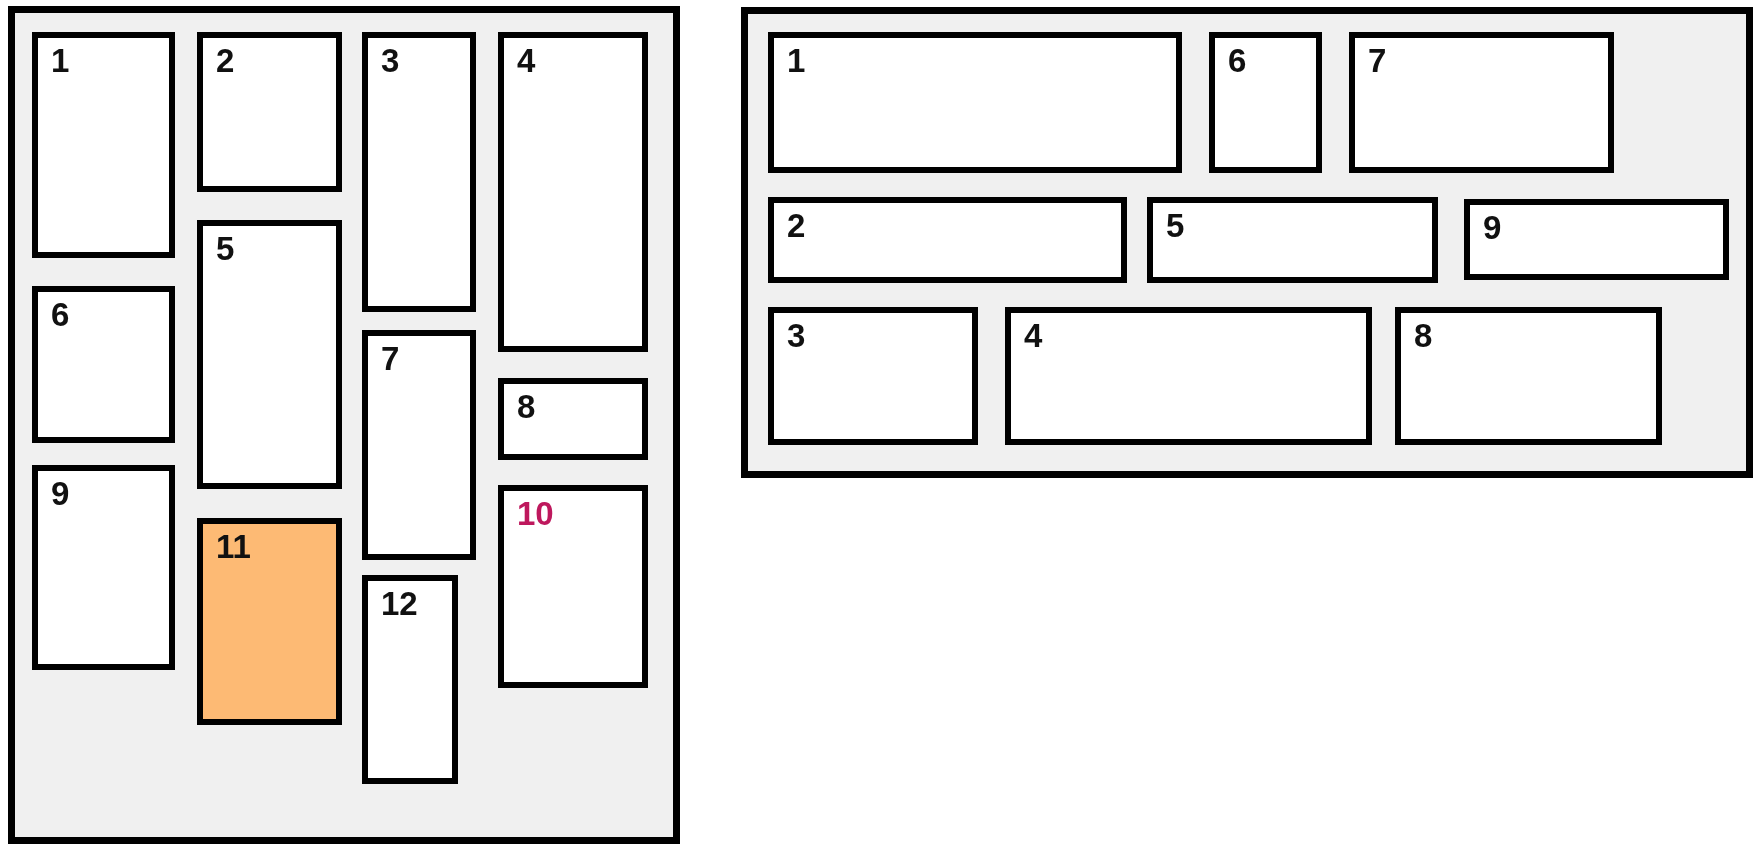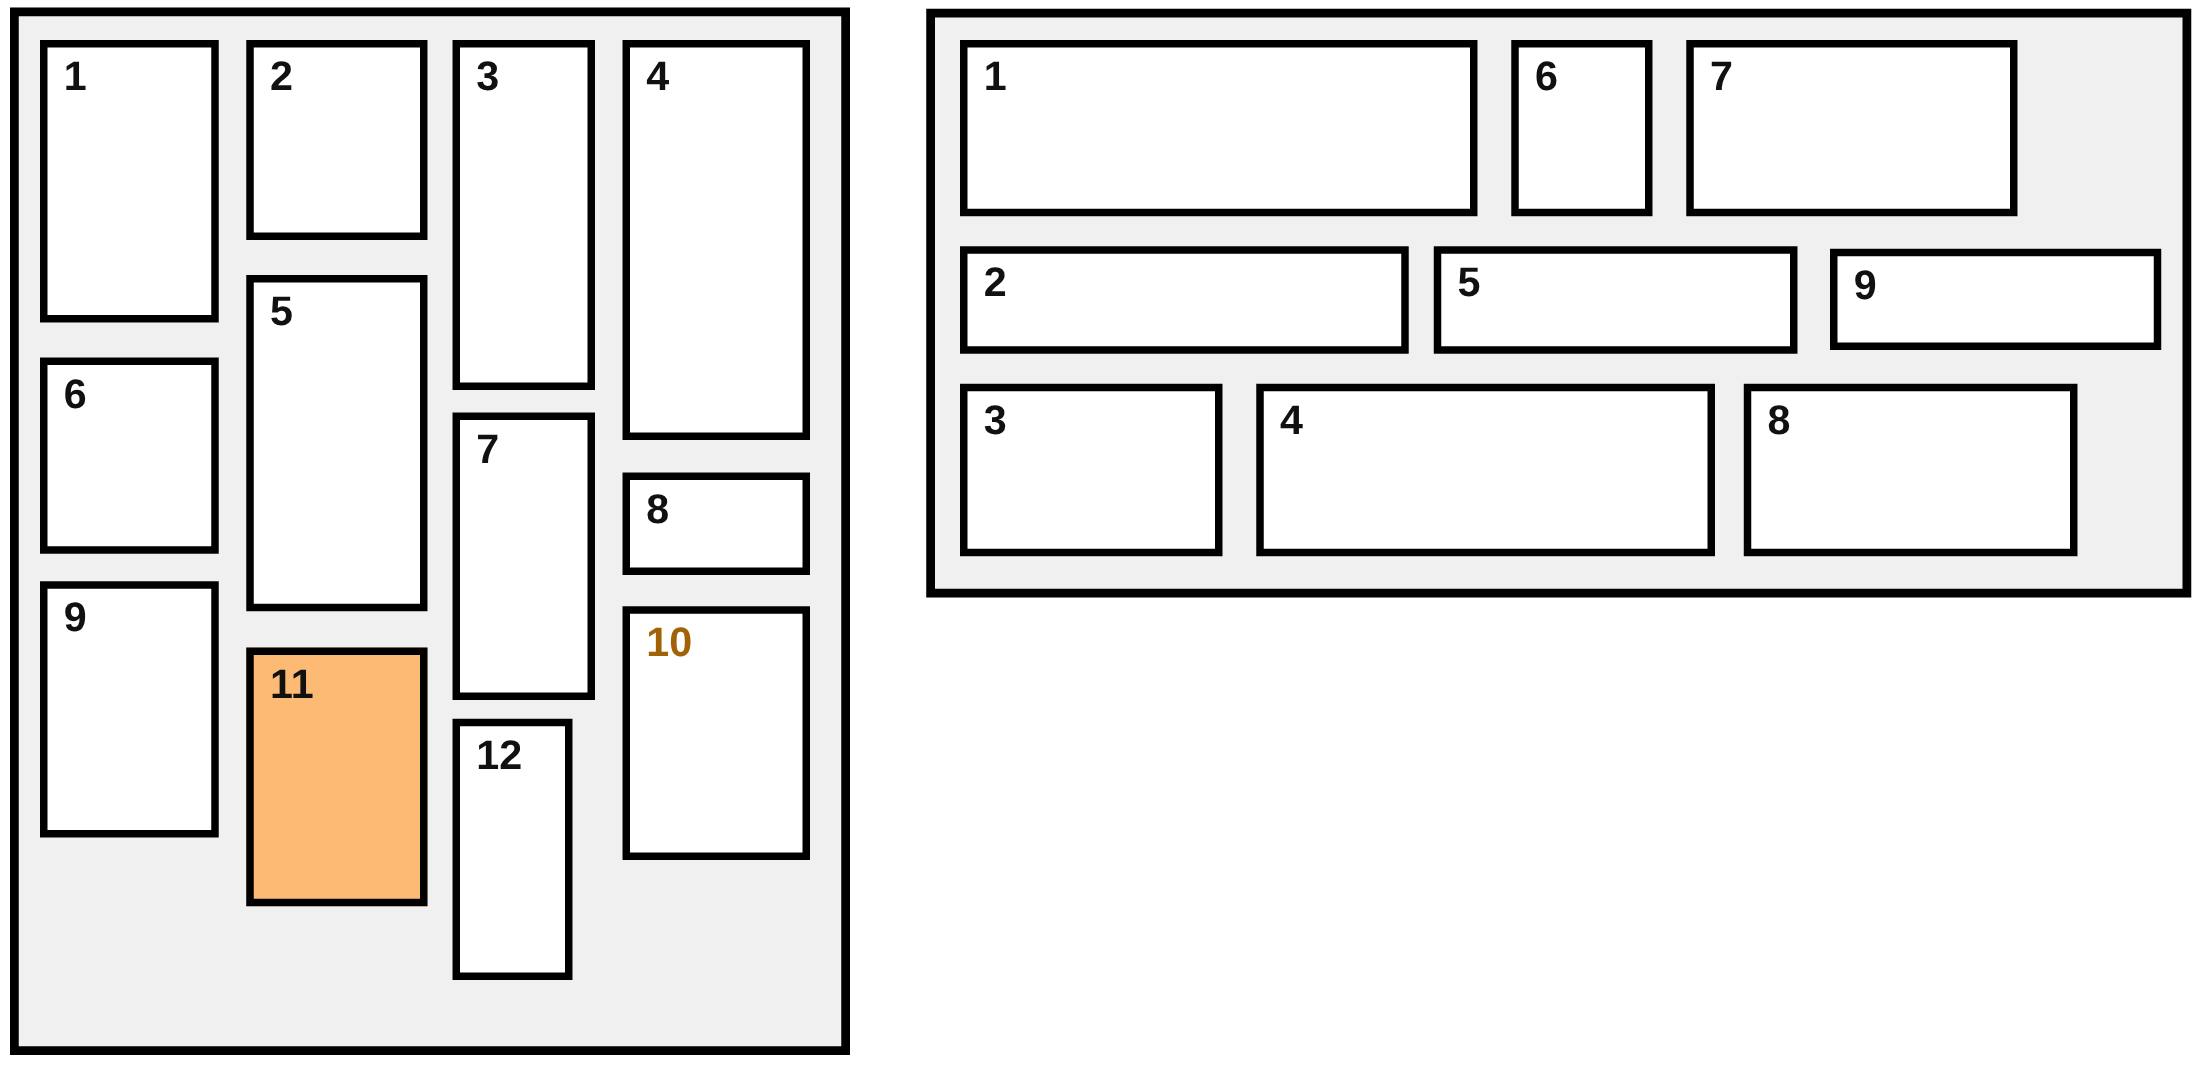--- a/index.html
+++ b/index.html
@@ -62,21 +62,21 @@
       <div class="masonry-item" style="left: 347px; top: 317px; width: 114px; height: 230px; background: rgb(255, 255, 255); border-width: 6px; border-color: rgb(0, 0, 0);">
         <span class="item-label" style="color: rgb(17, 17, 17);">7</span>
       </div>
       <div class="masonry-item" style="left: 483px; top: 365px; width: 150px; height: 82px; background: rgb(255, 255, 255); border-width: 6px; border-color: rgb(0, 0, 0);">
         <span class="item-label" style="color: rgb(17, 17, 17);">8</span>
       </div>
       <div class="masonry-item" style="left: 17px; top: 452px; width: 143px; height: 205px; background: rgb(255, 255, 255); border-width: 6px; border-color: rgb(0, 0, 0);">
         <span class="item-label" style="color: rgb(17, 17, 17);">9</span>
       </div>
       <div class="masonry-item" style="left: 483px; top: 472px; width: 150px; height: 203px; background: rgb(255, 255, 255); border-width: 6px; border-color: rgb(0, 0, 0);">
-        <span class="item-label" style="color: #a16207;">10</span>
+        <span class="item-label" style="color: #be185d;">10</span>
       </div>
       <div class="masonry-item" style="left: 182px; top: 505px; width: 145px; height: 207px; background: #fdba74; border-width: 6px; border-color: rgb(0, 0, 0);">
         <span class="item-label" style="color: rgb(17, 17, 17);">11</span>
       </div>
       <div class="masonry-item" style="left: 347px; top: 562px; width: 96px; height: 209px; background: rgb(255, 255, 255); border-width: 6px; border-color: rgb(0, 0, 0);">
         <span class="item-label" style="color: rgb(17, 17, 17);">12</span>
       </div>
     </div>
   <div class="panel" style="left: 741px; top: 7px; width: 1012px; height: 471px; background: rgb(240, 240, 240); border-width: 7px; border-color: rgb(0, 0, 0);">
       <div class="masonry-item" style="left: 20px; top: 18px; width: 414px; height: 141px; background: rgb(255, 255, 255); border-width: 6px; border-color: rgb(0, 0, 0);">

